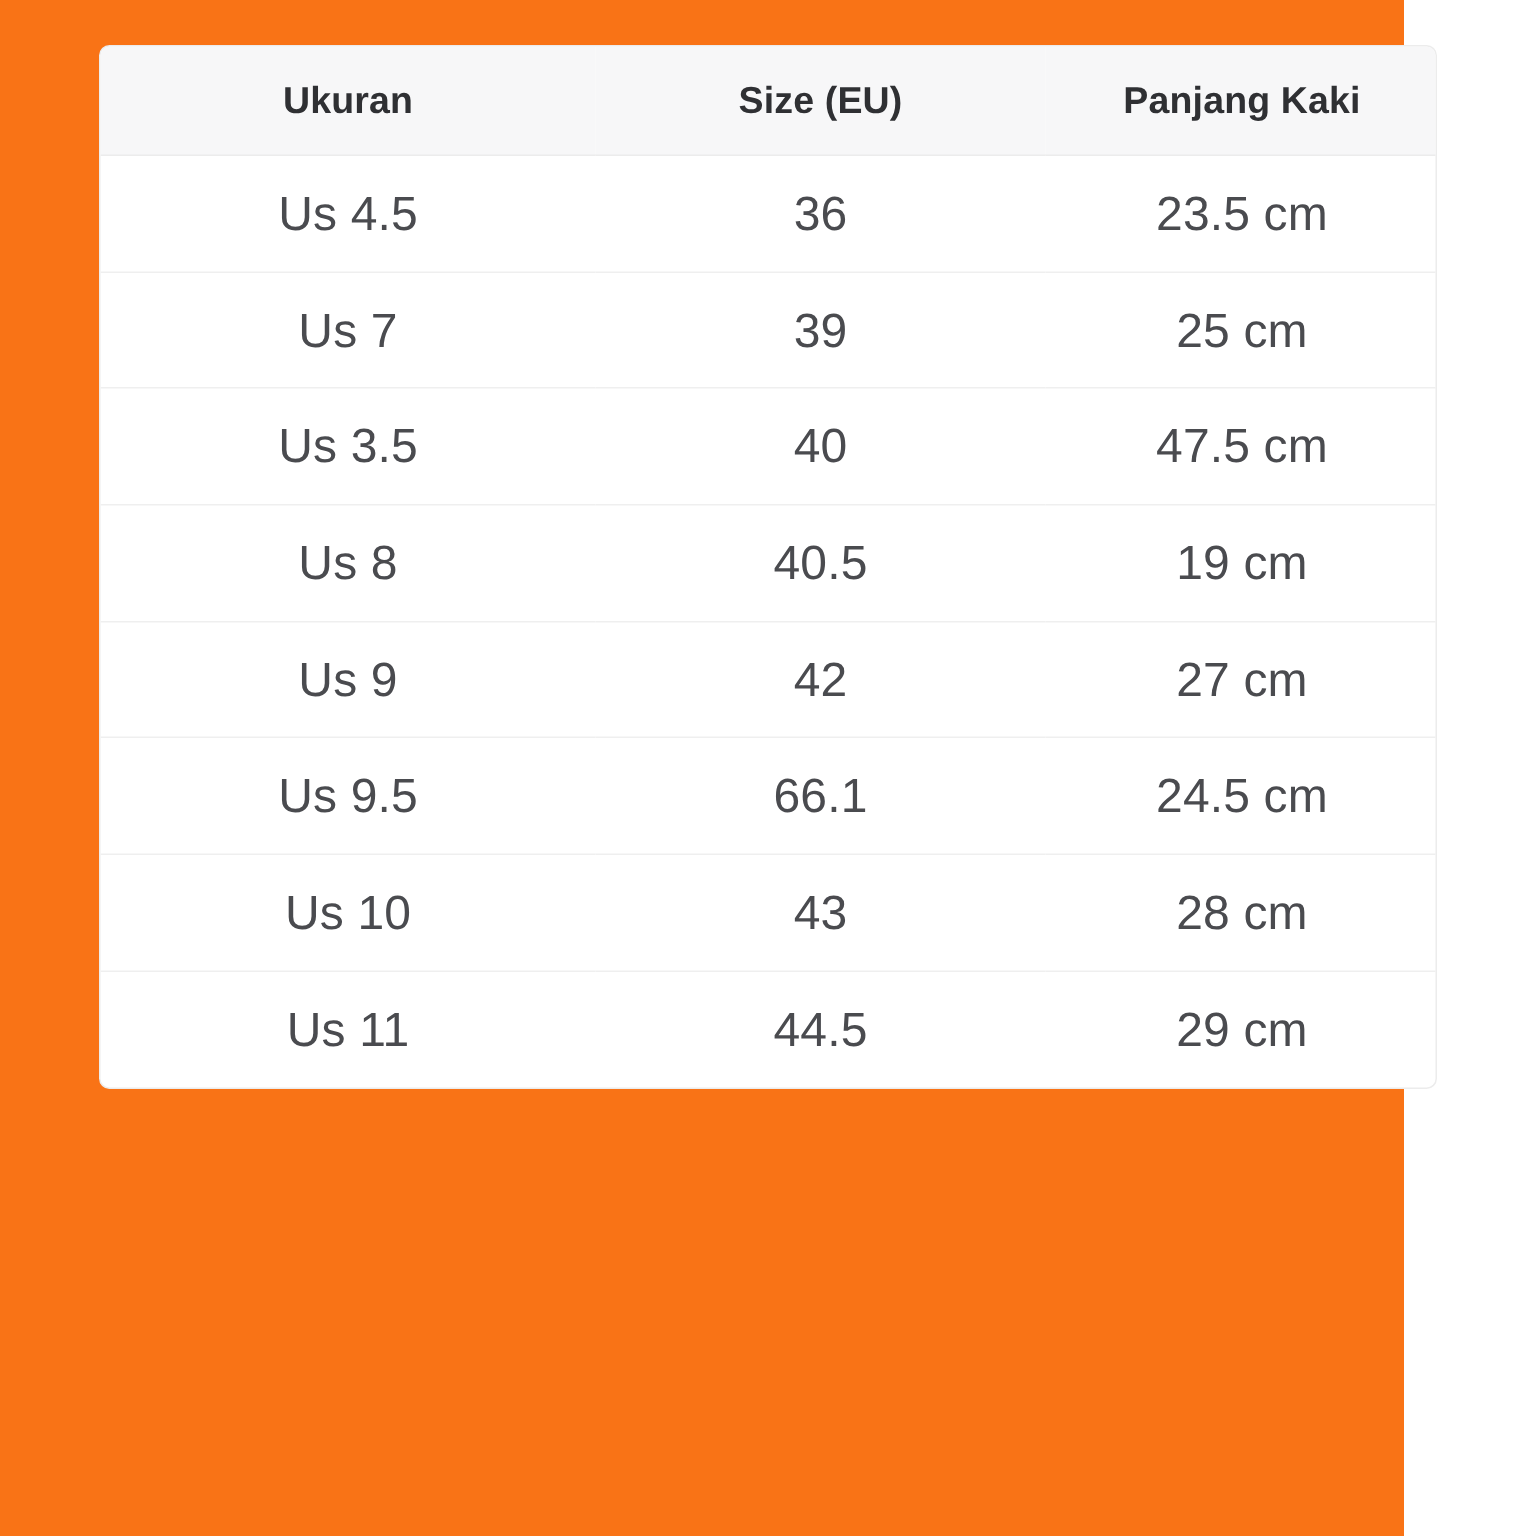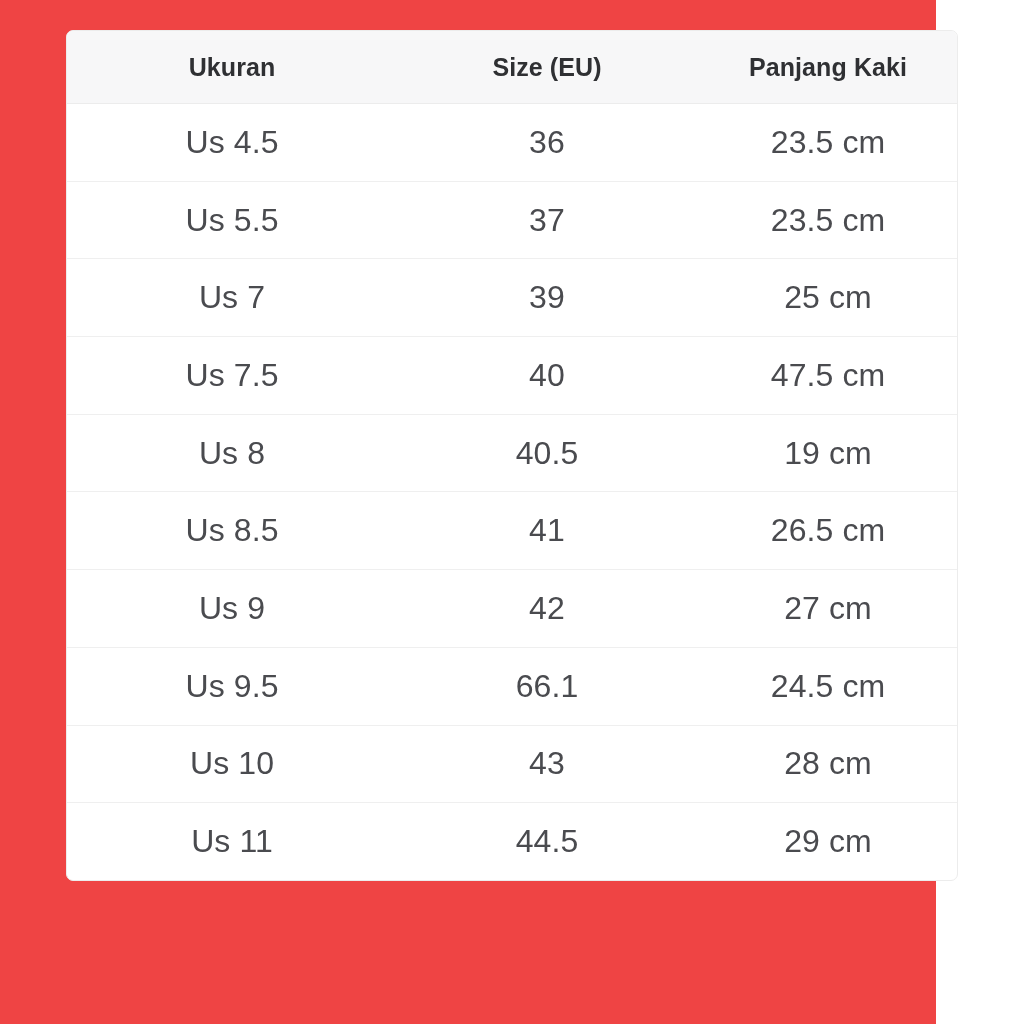--- a/index.html
+++ b/index.html
@@ -12,21 +12,21 @@
     height: 1024px;
     font-family: "Liberation Sans", sans-serif;
     -webkit-font-smoothing: antialiased;
     overflow: hidden;
   }
 
   .page {
     position: relative;
     width: 936px;
     height: 1024px;
-    background: #ef4444;
+    background: #f97316;
     box-sizing: border-box;
   }
 
   .size-table-wrap {
     position: absolute;
     left: 66px;
     top: 30px;
     width: 892px;
     box-sizing: border-box;
     border: 1px solid #ececec;
@@ -99,43 +99,33 @@
           <th>Panjang Kaki</th>
         </tr>
       </thead>
       <tbody id="table-body">
           <tr>
             <td>Us 4.5</td>
             <td>36</td>
             <td>23.5 cm</td>
           </tr>
           <tr>
-            <td>Us 5.5</td>
-            <td>37</td>
-            <td>23.5 cm</td>
-          </tr>
-          <tr>
             <td>Us 7</td>
             <td>39</td>
             <td>25 cm</td>
           </tr>
           <tr>
-            <td>Us 7.5</td>
+            <td>Us 3.5</td>
             <td>40</td>
             <td>47.5 cm</td>
           </tr>
           <tr>
             <td>Us 8</td>
             <td>40.5</td>
             <td>19 cm</td>
-          </tr>
-          <tr>
-            <td>Us 8.5</td>
-            <td>41</td>
-            <td>26.5 cm</td>
           </tr>
           <tr>
             <td>Us 9</td>
             <td>42</td>
             <td>27 cm</td>
           </tr>
           <tr>
             <td>Us 9.5</td>
             <td>66.1</td>
             <td>24.5 cm</td>

